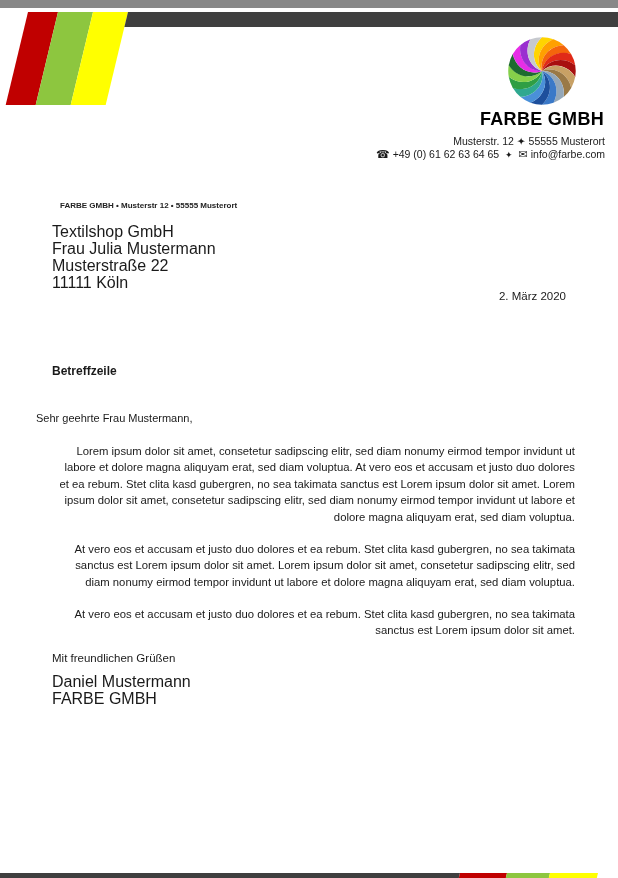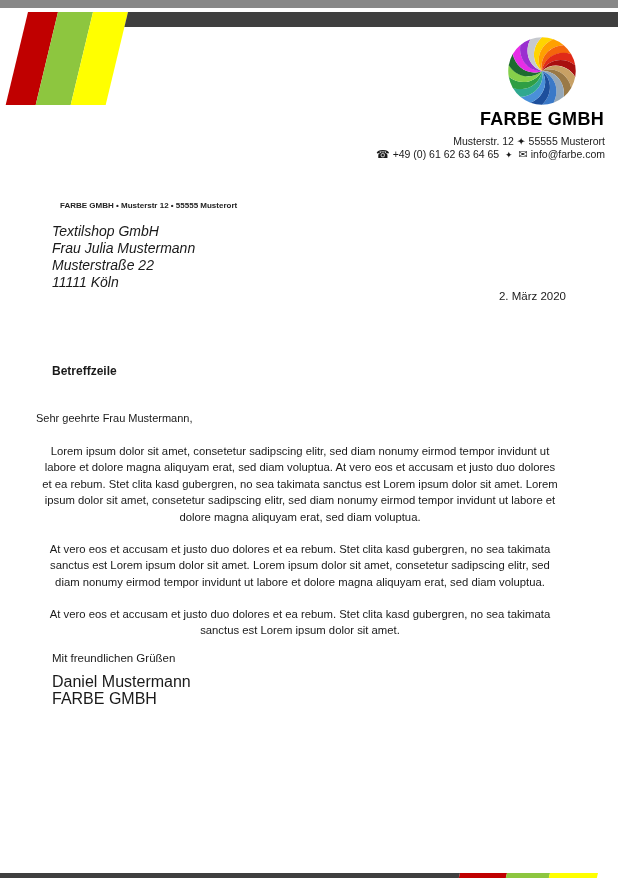--- a/index.html
+++ b/index.html
@@ -29,25 +29,25 @@
     font-size:18px;font-weight:bold;letter-spacing:0.3px;color:#000;
     white-space:nowrap;
   }
   .hdr-line{position:absolute;right:13px;font-size:10.5px;color:#1a1a1a;white-space:nowrap;}
   .hdr-address{top:127px;}
   .hdr-contact{top:140px;}
   .hdr-contact .glyph{font-size:11px;}
   .sep{padding:0 3px;font-size:9px;}
   
   .sender-line{position:absolute;left:52px;top:193px;font-size:8px;font-weight:600;color:#222;white-space:nowrap;padding-left:8px;}
-  .recipient{position:absolute;left:52px;top:215px;font-size:14px;line-height:17px;font-style:italic;}
+  .recipient{position:absolute;left:52px;top:215px;font-size:16px;line-height:17px;}
   .date{position:absolute;right:52px;top:282px;font-size:11.5px;}
   .subject{position:absolute;left:52px;top:356px;font-size:12px;font-weight:bold;}
   .salutation{position:absolute;left:36px;top:404px;font-size:11px;}
-  .para{position:absolute;left:40px;width:520px;font-size:11.3px;line-height:16.4px;text-align:center;}
+  .para{position:absolute;left:55px;width:520px;font-size:11.3px;line-height:16.4px;text-align:right;}
   .para-1{top:435px;}
   .para-2{top:533px;}
   .para-3{top:598px;}
   .closing{position:absolute;left:52px;top:644px;font-size:11.5px;}
   .signature{position:absolute;left:52px;top:665px;font-size:16px;line-height:17px;}
   
   .footer{position:absolute;left:0;top:819px;width:100%;text-align:center;font-size:9px;line-height:13px;color:#111;}
 </style>
 </head>
 <body>

